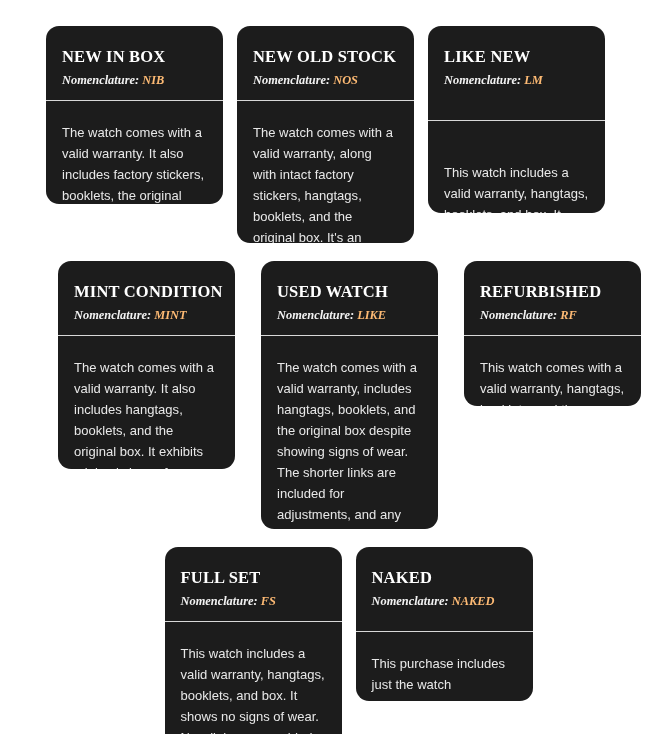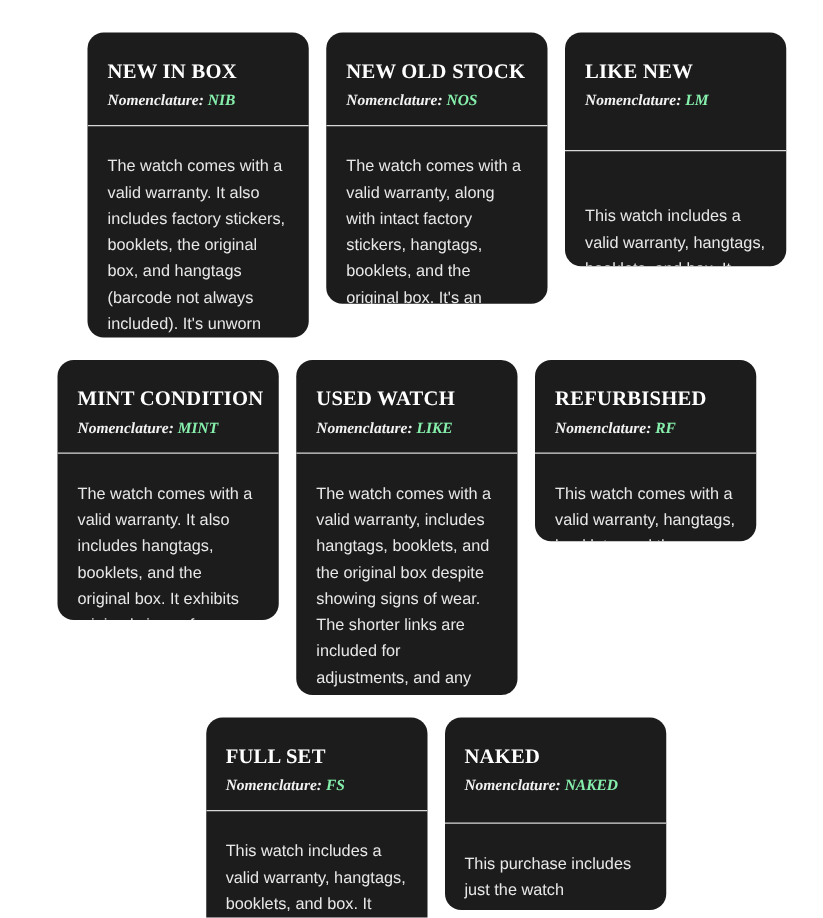--- a/index.html
+++ b/index.html
@@ -39,26 +39,26 @@
     width: 177px;
     box-sizing: border-box;
     display: flex;
     flex-direction: column;
     overflow: hidden;
     flex: 0 0 auto;
   }
 
   
   .row-1 .card { height: 214px; }
-  .row-2 .card { height: 211px; }
+  .row-2 .card { height: 211px; margin-left: 12px; }
   .row-3 .card { height: 215px; }
 
   
   .card.h-tall  { height: 217px; }
-  .card.h-mid   { height: 244px; margin-left: 24px; }
+  .card.h-mid   { height: 178px; }
 
   .card-header {
     padding: 22px 16px 0 16px;
     box-sizing: border-box;
     flex: 0 0 auto;
     height: 74px;
   }
   .card-header.header-naked { height: 84px; }
 
   .card-title {
@@ -76,21 +76,21 @@
     font-family: "Liberation Serif", serif;
     font-style: italic;
     font-weight: 700;
     font-size: 12.4px;
     line-height: 1.2;
     color: #f2f2f2;
     margin: 0;
     white-space: nowrap;
   }
   .nomen-code {
-    color: #86efac;
+    color: #fdba74;
     font-style: italic;
     font-weight: 700;
   }
 
   .card-divider {
     height: 1px;
     background: #d8d8d8;
     width: 100%;
     flex: 0 0 auto;
   }

